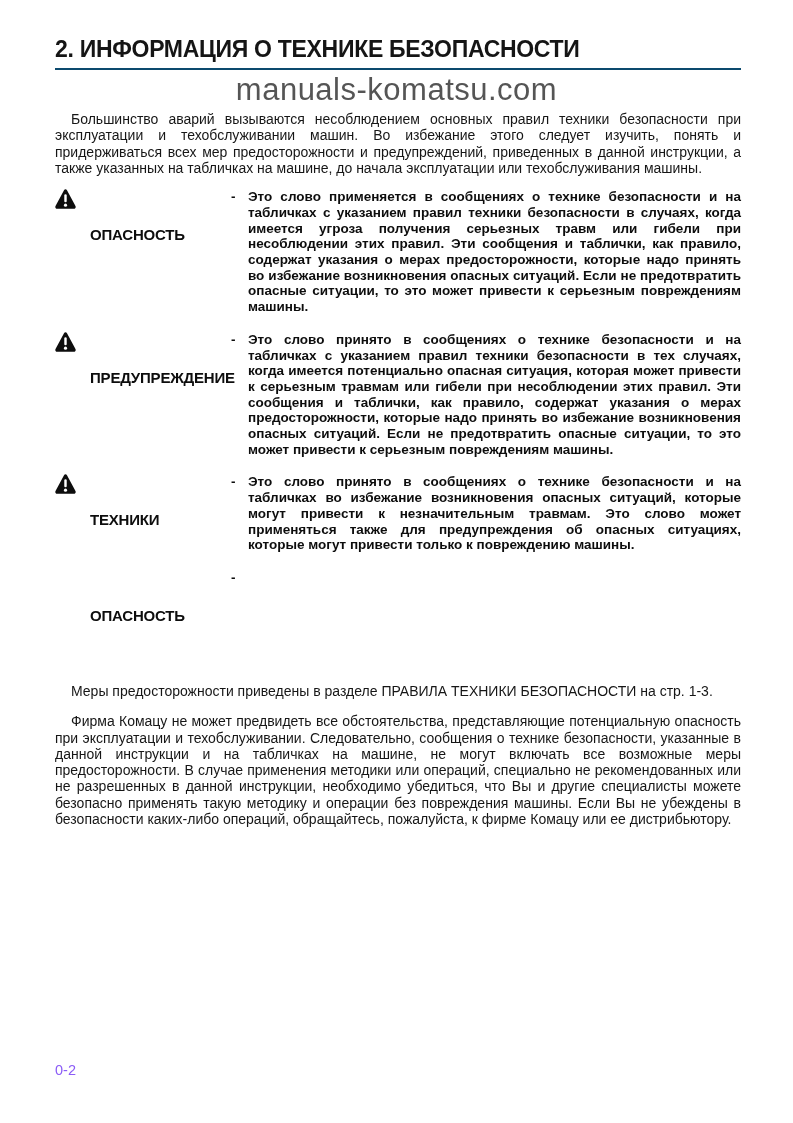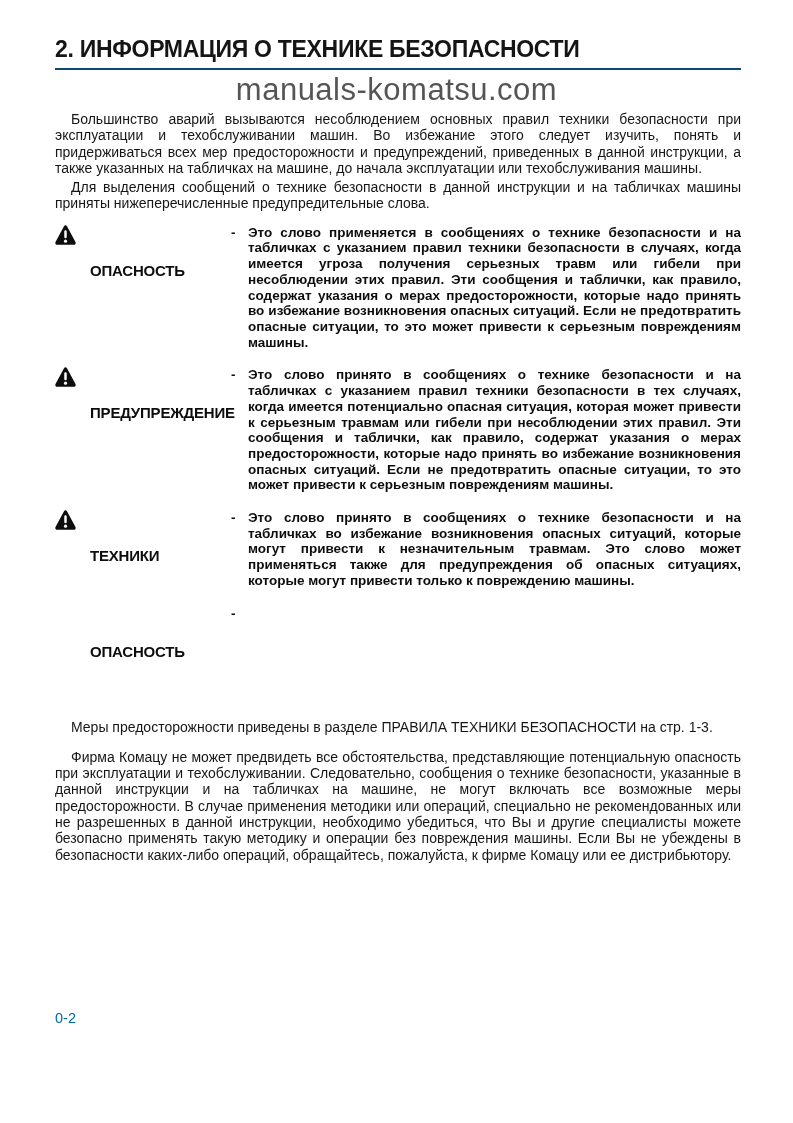--- a/index.html
+++ b/index.html
@@ -77,40 +77,39 @@
     line-height:15.7px;
     text-align:justify;
     color:#0d0d0d;
     padding-top:2px;
   }
   .closing { margin-top:59px; }
   .closing .body-par + .body-par { margin-top:14px; }
   .page-number {
     position:absolute;
     left:55px;
-    top:1010px;
+    top:1062px;
     font-size:14.5px;
-    color:#0369a1;
+    color:#8b5cf6;
   }
   .tri-svg { display:block; }
 </style>
 </head>
 <body>
 
 <div class="page">
 
   <div class="watermark">manuals-komatsu.com</div>
 
   <div class="content">
 
     <h1 class="page-title">2. ИНФОРМАЦИЯ О ТЕХНИКЕ БЕЗОПАСНОСТИ</h1>
 
     <div class="intro">
       <p class="body-par">Большинство аварий вызываются несоблюдением основных правил техники безопасности при эксплуатации и техобслуживании машин. Во избежание этого следует изучить, понять и придерживаться всех мер предосторожности и предупреждений, приведенных в данной инструкции, а также указанных на табличках на машине, до начала эксплуатации или техобслуживания машины.</p>
-      <p class="body-par">Для выделения сообщений о технике безопасности в данной инструкции и на табличках машины приняты нижеперечисленные предупредительные слова.</p>
     </div>
 
     <div class="signal-words">
 
       <div class="signal-row">
         <div class="signal-icon-cell">
           <svg class="tri-svg" width="21" height="22" viewBox="0 0 24 24">
             <path d="M12 0.8 C12.7 0.8 13.3 1.2 13.7 1.9 L23.4 20.1 C24.1 21.4 23.2 23.2 21.7 23.2 L2.3 23.2 C0.8 23.2 -0.1 21.4 0.6 20.1 L10.3 1.9 C10.7 1.2 11.3 0.8 12 0.8 Z" fill="#0d0d0d"></path>
             <rect x="10.6" y="6.6" width="2.8" height="9" rx="1.4" fill="#ffffff"></rect>
             <circle cx="12" cy="19" r="1.8" fill="#ffffff"></circle>

